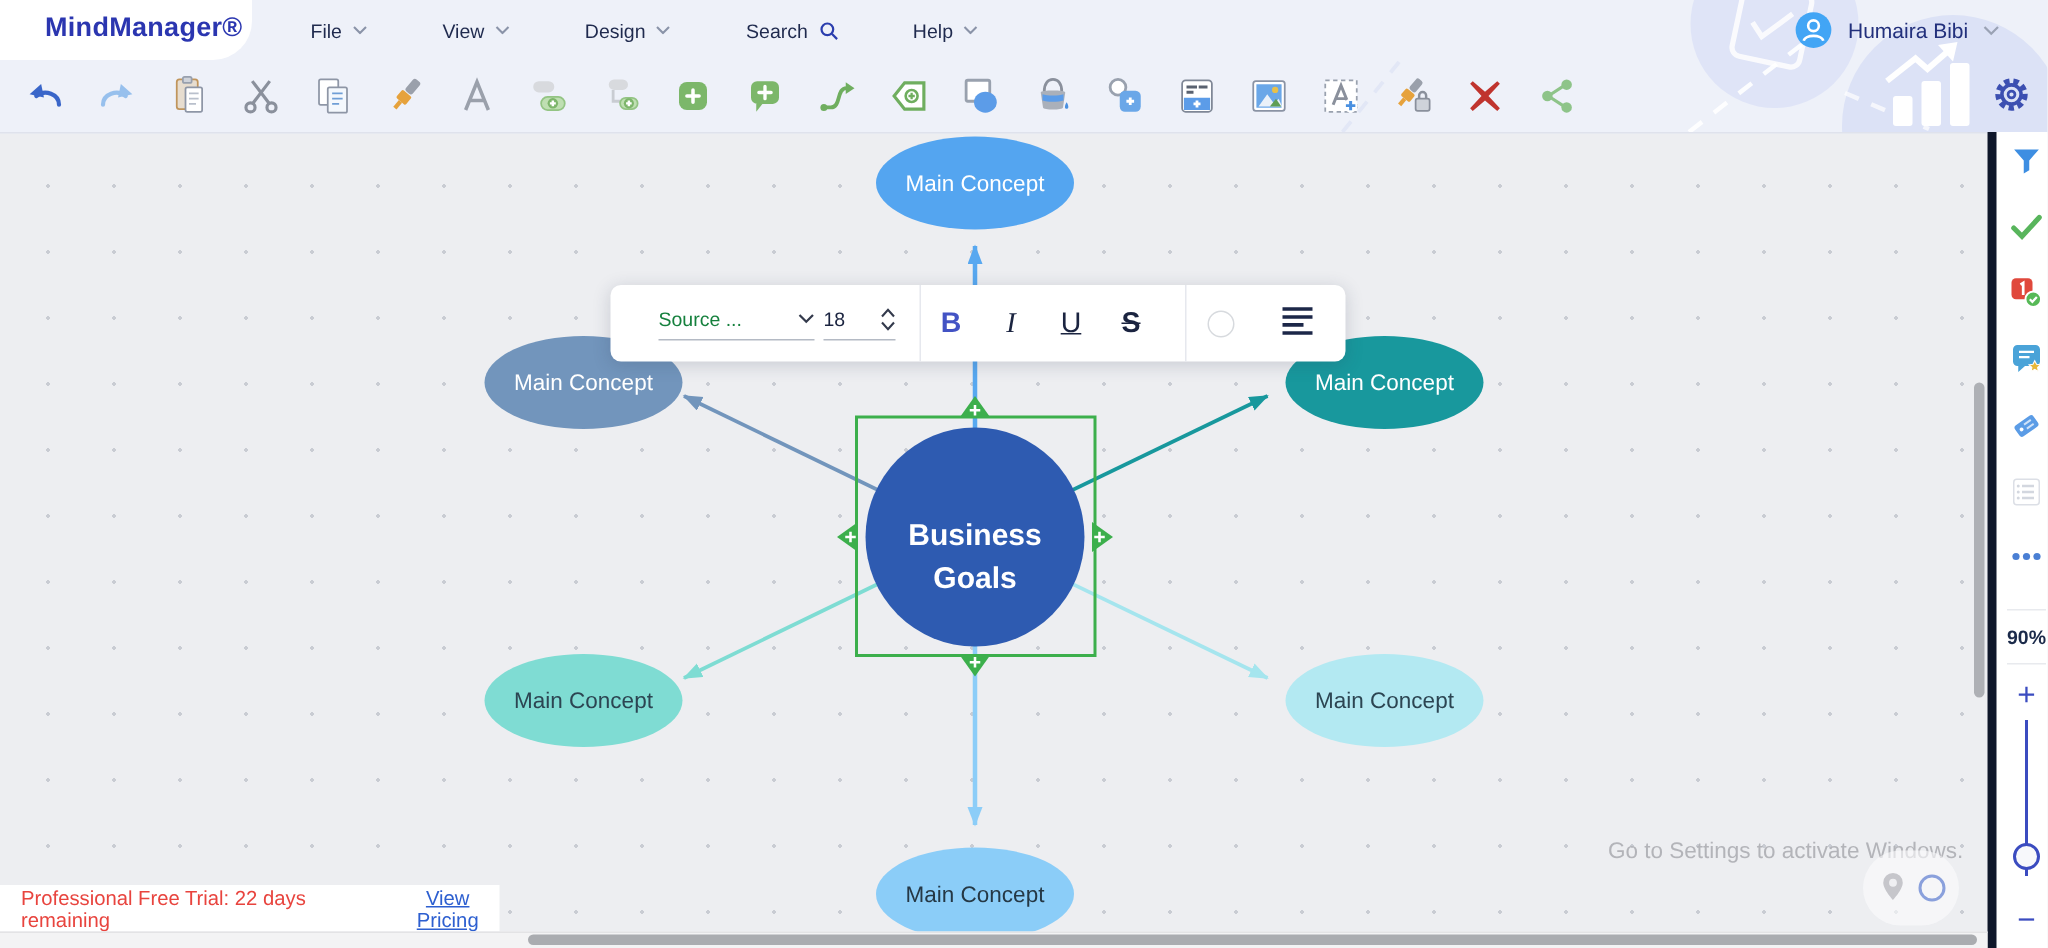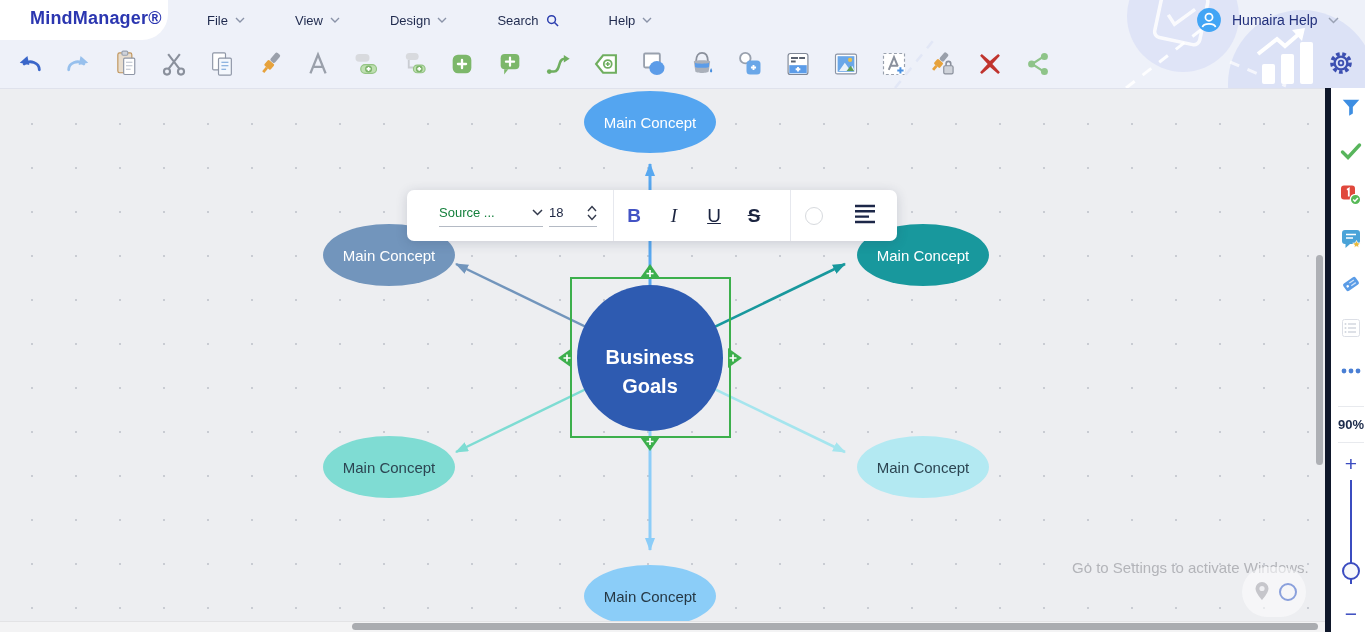--- a/index.html
+++ b/index.html
@@ -243,21 +243,21 @@
           </svg>
       </button>
     </nav>
 
     <div class="user">
       <svg width="26" height="26" viewBox="0 0 24 24">
         <circle cx="12" cy="12" r="11" fill="#42a5f5"></circle>
         <circle cx="12" cy="9.4" r="3.3" fill="none" stroke="#fff" stroke-width="1.6"></circle>
         <path d="M6 18.6c.7-4 11.3-4 12 0" fill="none" stroke="#fff" stroke-width="1.6"></path>
       </svg>
-      <span class="user-name">Humaira Help</span>
+      <span class="user-name">Humaira Bibi</span>
       <svg width="11" height="7" viewBox="0 0 11 7">
           <path d="M1 1l4.5 4.5L10 1" fill="none" stroke="#9aa2b4" stroke-width="1.5"></path>
         </svg>
     </div>
 
     <div class="tools">
       <button class="tb">
           <svg width="28" height="28" viewBox="0 0 24 24">
             <path d="M20 17c0-6-8-9-13-5" fill="none" stroke="#3a66c9" stroke-width="2.4" stroke-linecap="round"></path>
             <path d="M9.8 5.2L3.2 11l8.2 1.8z" fill="#3a66c9"></path>
@@ -485,17 +485,21 @@
       </button>
     <div class="sb-div" style="top:318px"></div>
     <button class="zoom-label">90%</button>
     <div class="sb-div" style="top:354px"></div>
     <button class="zoom-pm" style="top:364px">+</button>
     <div class="slider-track"></div>
     <div class="slider-handle"></div>
     <button class="zoom-pm" style="top:514px">−</button>
   </aside>
 
+  <div class="trial-bar">
+    <span class="trial-text">Professional Free Trial: 22 days remaining</span>
+    <button class="pricing-link">View Pricing</button>
+  </div>
 
   <div class="hstrip"></div>
   <div class="hhandle"></div>
 
 </div>
 
 </body></html>

